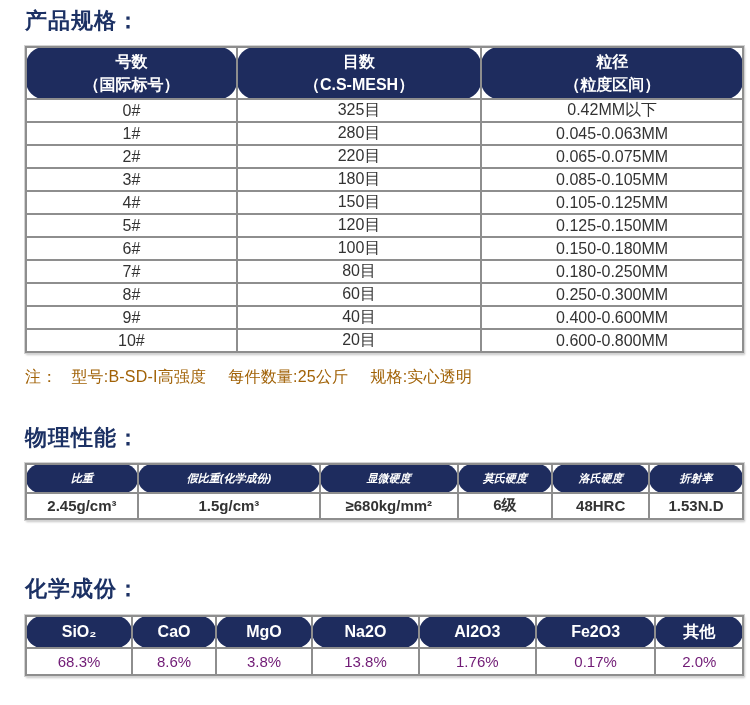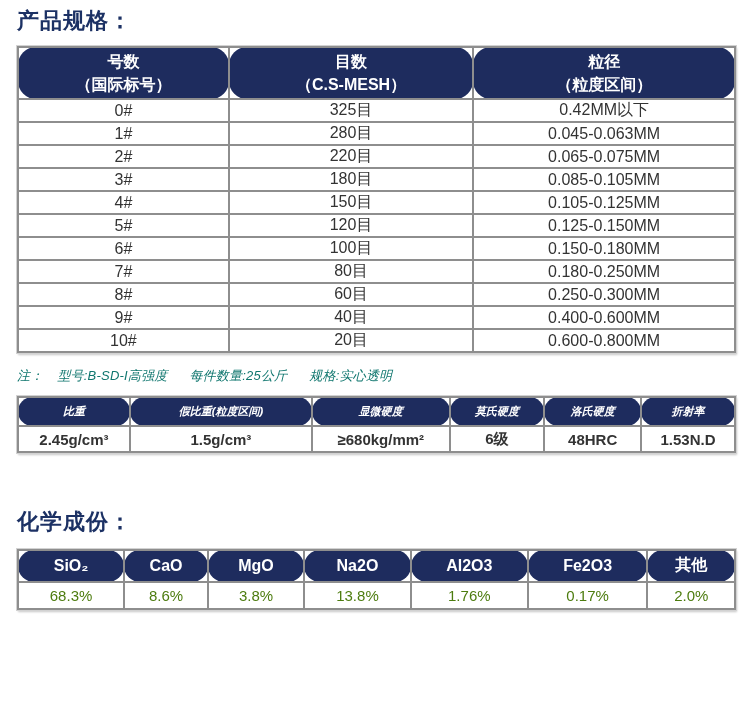--- a/index.html
+++ b/index.html
@@ -3,21 +3,21 @@
 <meta charset="utf-8">
 <style>
   html,body{margin:0;padding:0;}
   body{
     width:750px;height:705px;
     background:#ffffff;
     font-family:"Liberation Sans","DejaVu Sans",sans-serif;
     color:#2f2f2f;
     overflow:hidden;
   }
-  .page{padding:6px 15px 0 17px;}
+  .page{padding:6px 15px 0 25px;}
 
   .section-title{
     color:#1c3164;
     font-size:22px;
     font-weight:bold;
     line-height:1.2;
     margin:0;
     letter-spacing:1px;
   }
   .title-spec{margin-top:2px;}
@@ -53,28 +53,27 @@
   }
 
   .spec-table th{font-size:16px;height:48px;line-height:1.45;padding:1px 2px;}
   .spec-table td{font-size:16px;height:20.7px;font-weight:400;color:#333;}
   .th-line{display:block;}
 
   .physical-table th{font-size:11px;height:27px;font-style:italic;}
   .physical-table td{font-size:15px;height:24px;color:#333;font-weight:bold;}
 
   .chemical-table th{font-size:16px;height:30px;}
-  .chemical-table td{font-size:15px;height:25px;color:#4d7c0f;}
+  .chemical-table td{font-size:15px;height:25px;color:#701a75;}
 
   .note-line{
     margin-top:14px;
-    font-size:13px;
-    color:#0f766e;
+    font-size:16px;
+    color:#a16207;
     letter-spacing:0.2px;
-    font-style:italic;
   }
   .note-line .note-prefix{margin-right:14px;}
   .note-line .note-item{margin-right:22px;}
 </style>
 </head>
 <body>
 
 <div class="page">
 
   <h2 class="section-title title-spec">产品规格：</h2>
@@ -157,34 +156,35 @@
           <td>20目</td>
           <td>0.600-0.800MM</td>
         </tr>
       </tbody>
   </table>
 
   <div class="note-line">
     <span class="note-prefix">注：</span><span class="note-item">型号:B-SD-I高强度</span><span class="note-item">每件数量:25公斤</span><span class="note-item">规格:实心透明</span>
   </div>
 
+  <h2 class="section-title title-physical">物理性能：</h2>
 
   <table class="physical-table">
     <colgroup>
       <col style="width:15.6%">
         <col style="width:25.4%">
         <col style="width:19.2%">
       <col style="width:13.2%">
         <col style="width:13.5%">
         <col style="width:13.1%">
     </colgroup>
     <thead>
       <tr>
           <th>比重</th>
-          <th>假比重(粒度区间)</th>
+          <th>假比重(化学成份)</th>
           <th>显微硬度</th>
           <th>莫氏硬度</th>
           <th>洛氏硬度</th>
           <th>折射率</th>
         </tr>
     </thead>
     <tbody>
       <tr>
           <td>2.45g/cm³</td>
           <td>1.5g/cm³</td>

